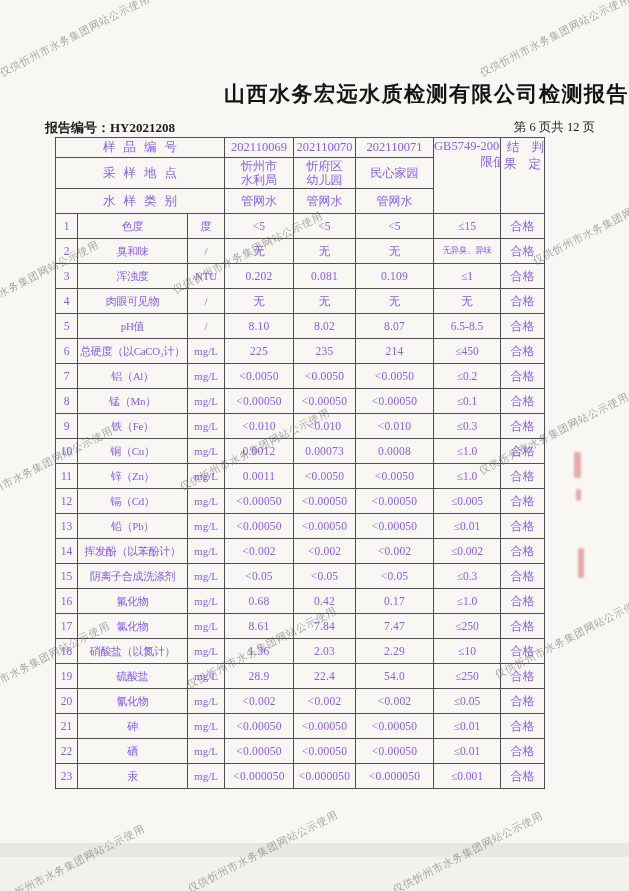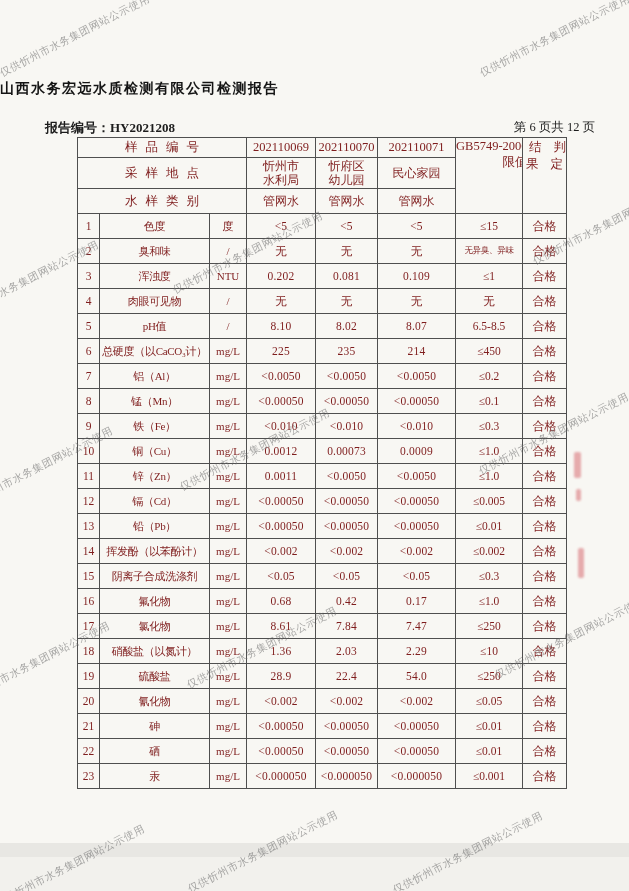--- a/index.html
+++ b/index.html
@@ -18,31 +18,31 @@
   .stain3{left:578px;top:548px;width:6px;height:30px;}
   
   .wm{
     position:absolute;z-index:6;pointer-events:none;white-space:nowrap;
     transform:translate(-50%,-50%) rotate(-27deg);
     font-family:"Liberation Sans", sans-serif;
     font-size:10.5px;letter-spacing:.6px;color:rgba(108,108,108,0.58);
   }
   
   .title{
-    position:absolute;left:0;top:80px;width:100%;text-align:left;
-    font-size:14px;font-weight:700;letter-spacing:1.5px;color:#141414;z-index:2;
+    position:absolute;left:0;top:80px;width:100%;text-align:right;
+    font-size:21px;font-weight:700;letter-spacing:1.5px;color:#141414;z-index:2;
   }
   .meta{position:absolute;left:45px;right:34px;top:111px;height:18px;z-index:2;font-size:13px;}
   .report-no{position:absolute;left:0;top:0;font-weight:700;color:#1c1c1c;margin-top:8px;}
   .page-info{position:absolute;right:0;top:8px;font-size:12.5px;color:#1c1c1c;}
   
   table.report{
-    position:absolute;left:77px;top:137px;width:489px;z-index:2;
+    position:absolute;left:55px;top:137px;width:489px;z-index:2;
     border-collapse:collapse;table-layout:fixed;
-    font-size:12px;color:#7f1d1d;
+    font-size:12px;color:#8b5cf6;
   }
   table.report td{
     border:1px solid #4f4f4f;text-align:center;vertical-align:middle;
     padding:0;overflow:hidden;
   }
   col.c-idx{width:22px;}  col.c-name{width:110px;} col.c-unit{width:37px;}
   col.c-v1{width:69px;}   col.c-v2{width:62px;}   col.c-v3{width:78px;}
   col.c-lim{width:67px;}  col.c-res{width:44px;}
   tr.h-a{height:20px;} tr.h-b{height:31px;} tr.h-c{height:25px;}
   tbody tr{height:25px;}
@@ -244,21 +244,21 @@
         <td class="lim">≤0.3</td>
         <td class="res">合格</td>
       </tr>
 
       <tr class="d">
         <td class="idx">10</td>
         <td class="name">铜（Cu）</td>
         <td class="unit">mg/L</td>
         <td class="val">0.0012</td>
         <td class="val">0.00073</td>
-        <td class="val">0.0009</td>
+        <td class="val">0.0008</td>
         <td class="lim">≤1.0</td>
         <td class="res">合格</td>
       </tr>
 
       <tr class="d">
         <td class="idx">11</td>
         <td class="name">锌（Zn）</td>
         <td class="unit">mg/L</td>
         <td class="val">0.0011</td>
         <td class="val">&lt;0.0050</td>

